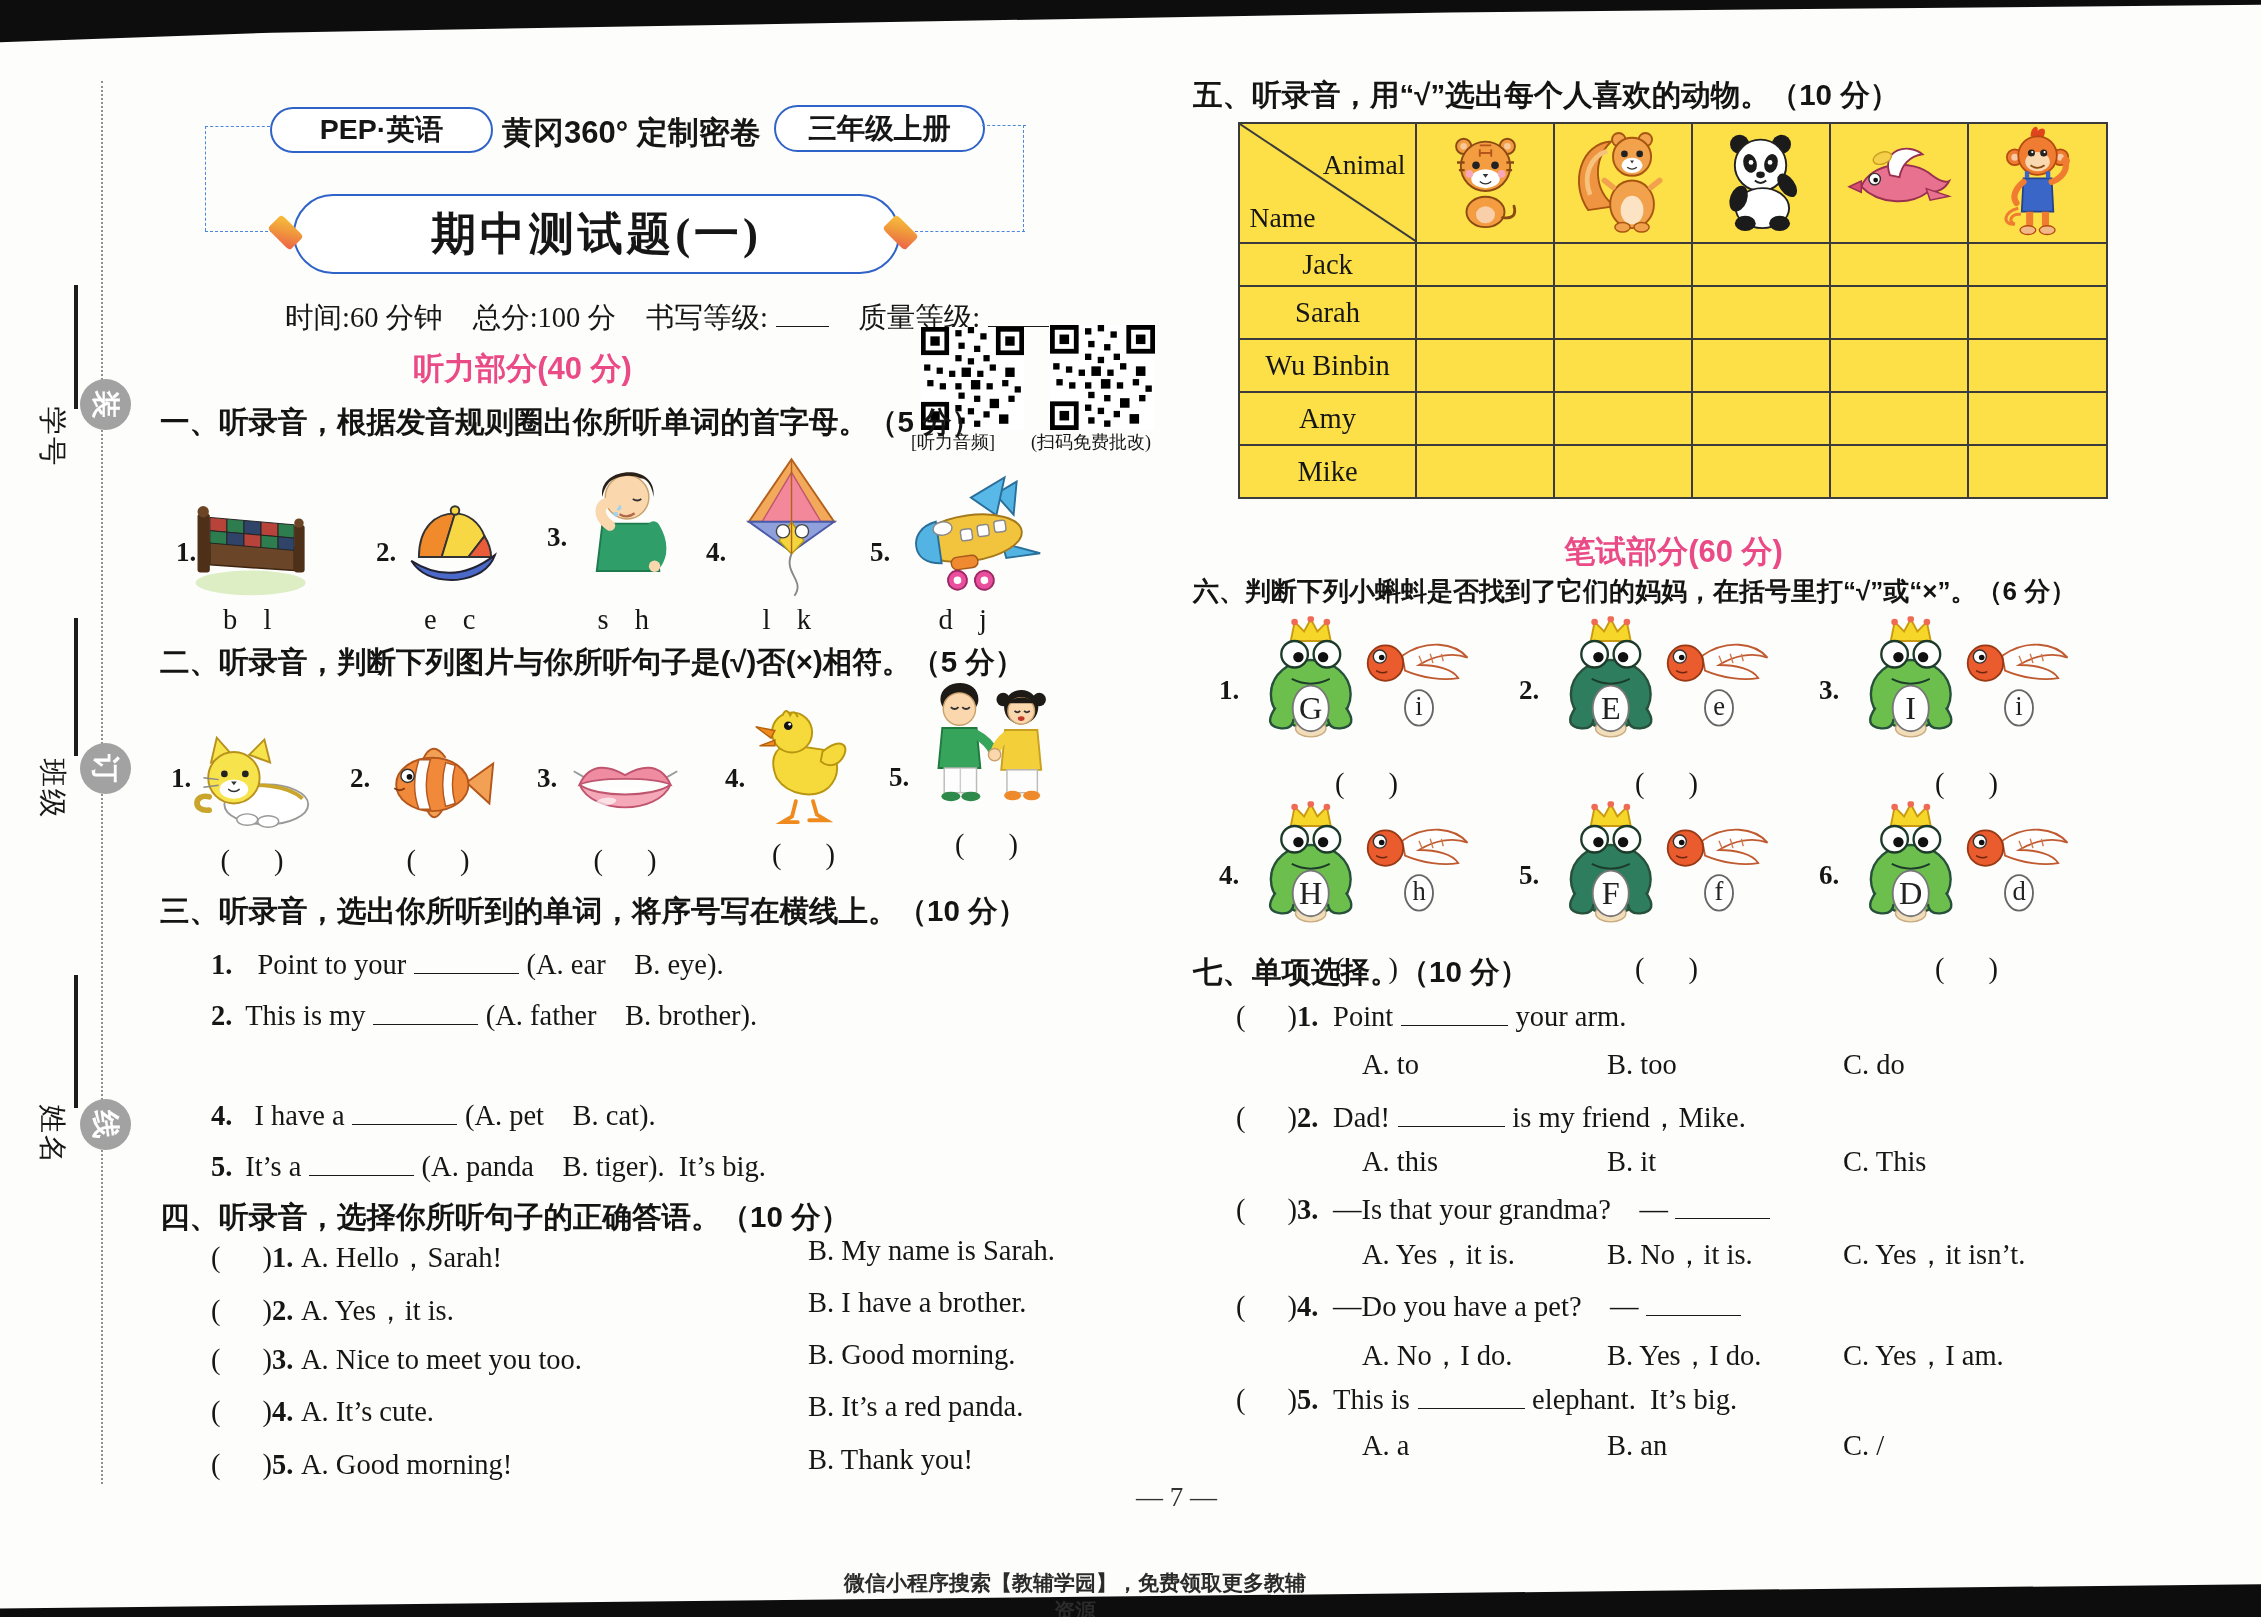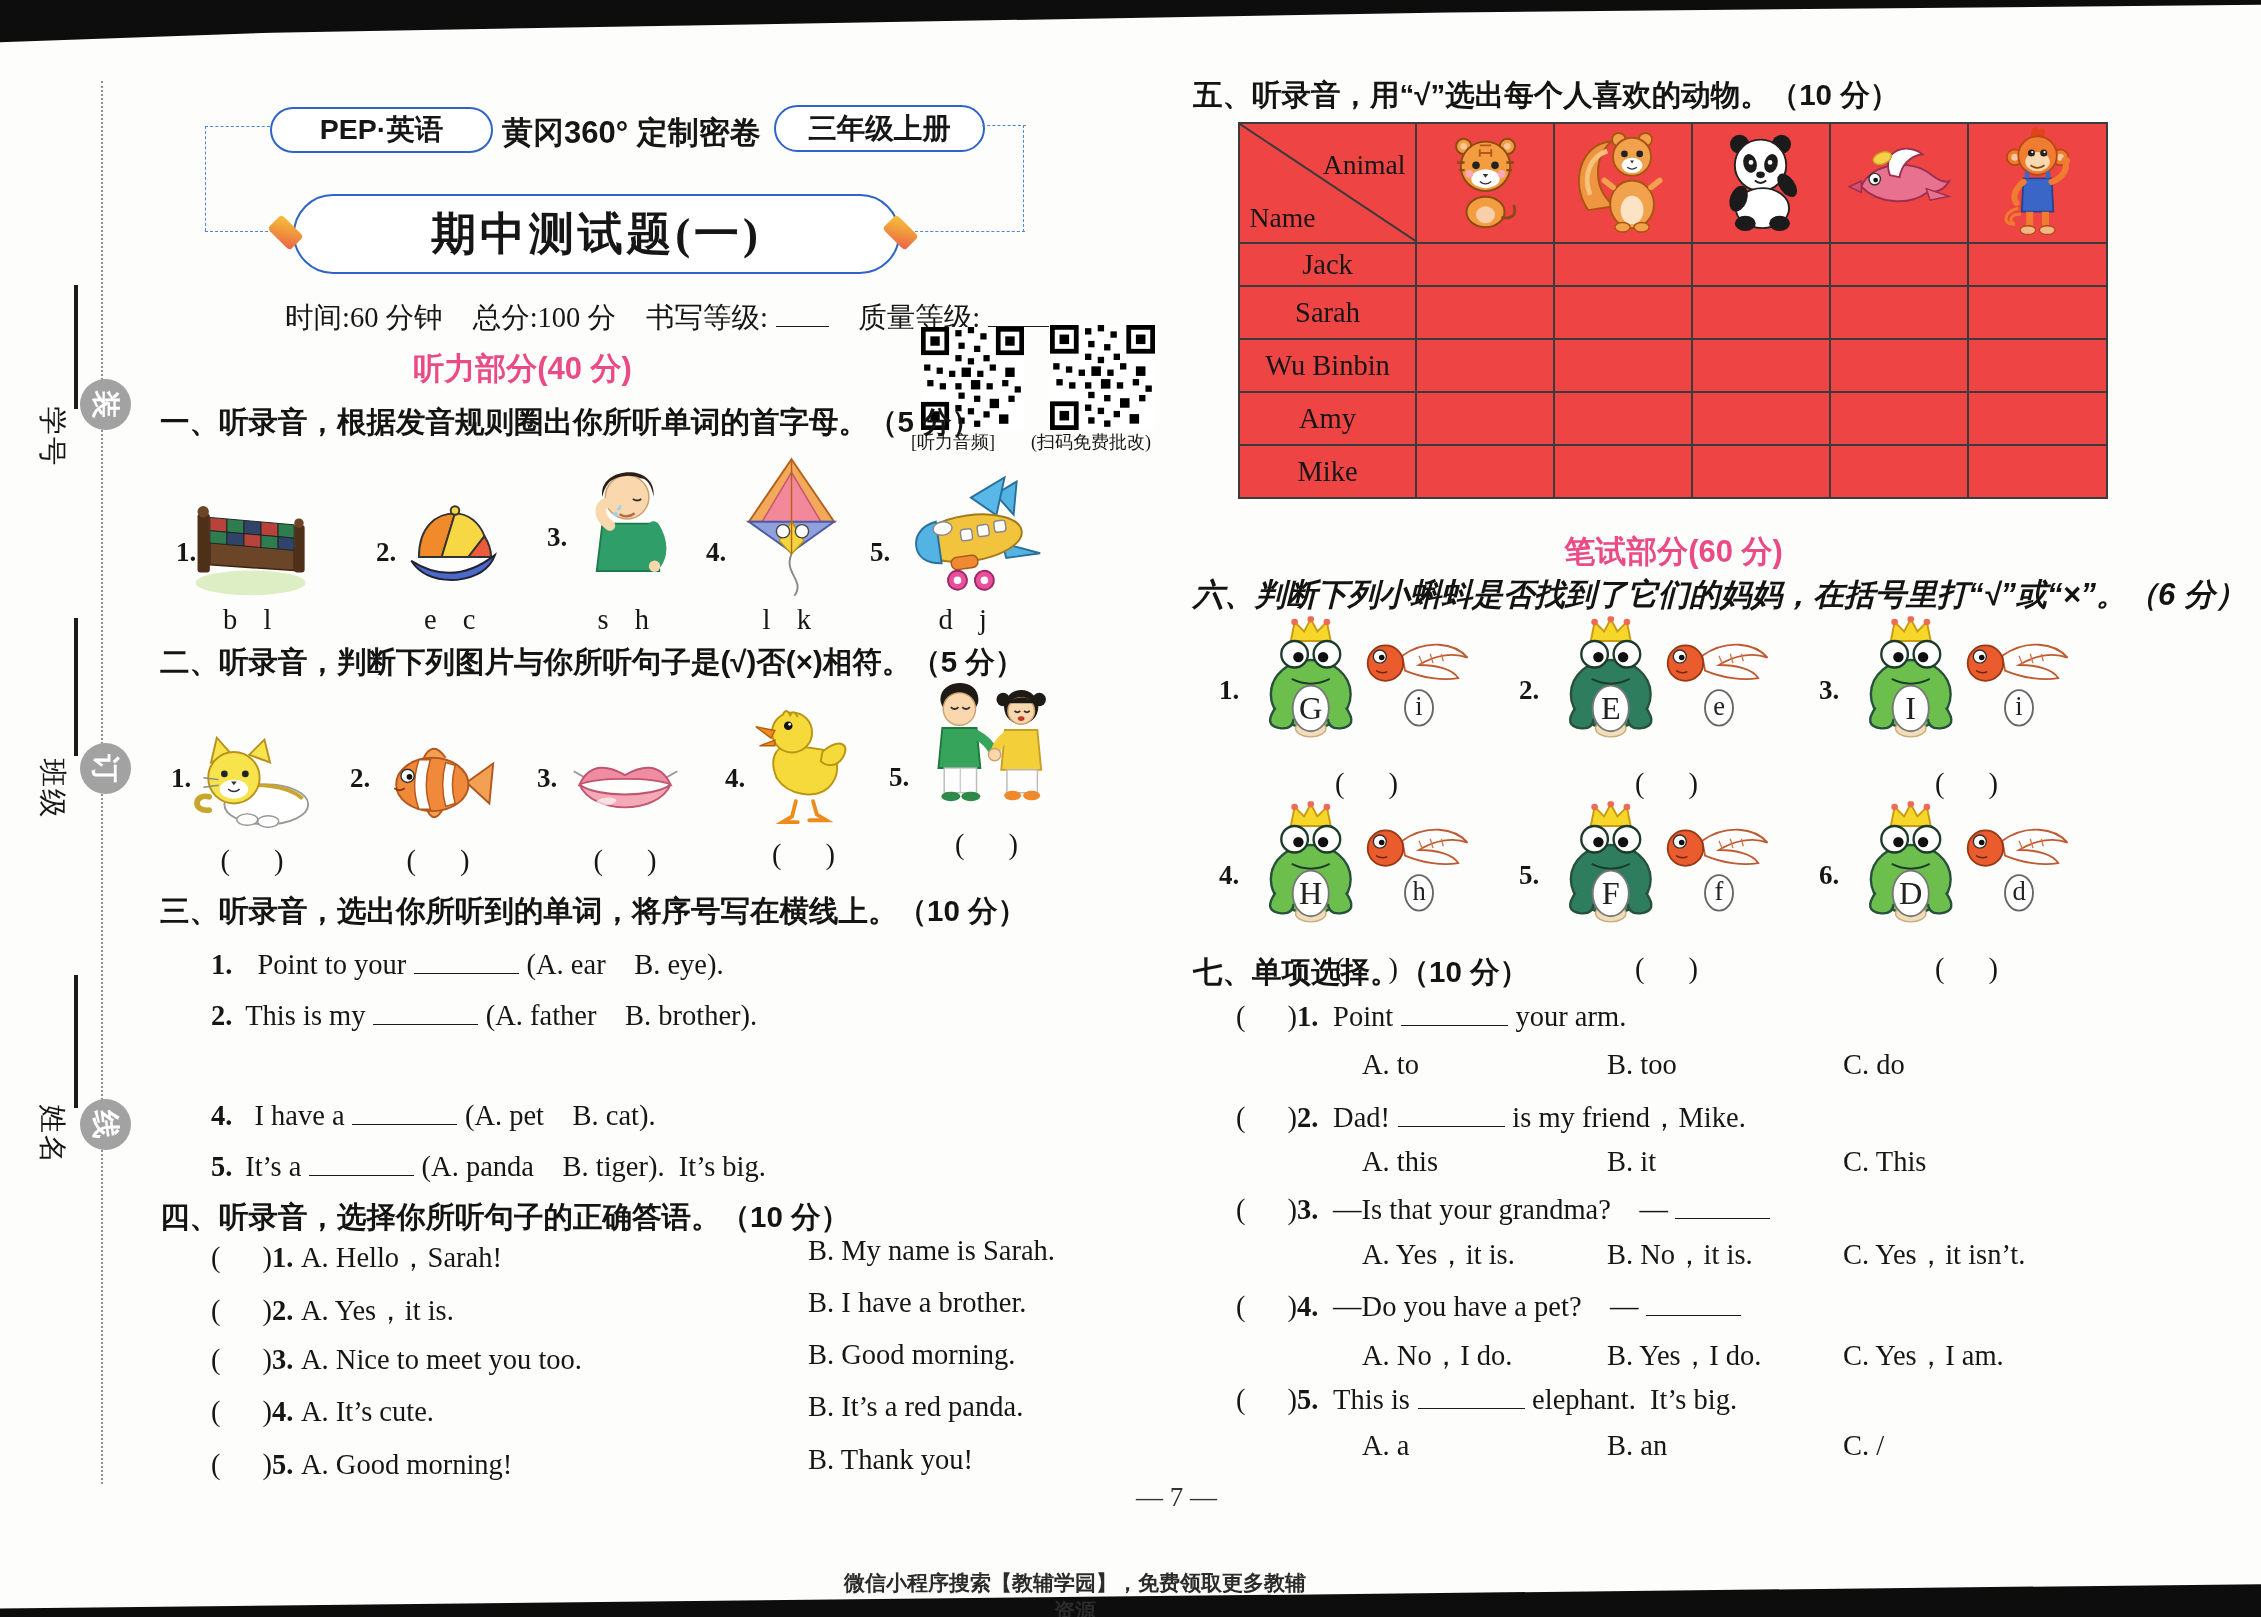--- a/index.html
+++ b/index.html
@@ -24,21 +24,21 @@
   .letters{margin-top:5.7px;font-size:28.5px;letter-spacing:9.5px;white-space:nowrap;}
   .s-item{text-align:center;}
   .ansparen{font-size:28.5px;white-space:nowrap;}
   .pgap{display:inline-block;width:44px;}
   .qgap{display:inline-block;width:42px;}
   .vlab{transform:rotate(90deg);font-size:28.5px;width:61px;text-align:center;letter-spacing:1.9px;}
   .wline{position:absolute;left:74px;width:3.8px;background:#1c1c1c;}
   .stamp{position:absolute;left:80px;width:51px;height:51px;border-radius:50%;background:#a2a2a2;color:#fff;
          display:flex;align-items:center;justify-content:center;font-family:"Liberation Sans",sans-serif;
          font-weight:bold;font-size:28.5px;transform:rotate(90deg);}
-  table.anim{border-collapse:collapse;table-layout:fixed;width:867px;background:#ef4444;}
+  table.anim{border-collapse:collapse;table-layout:fixed;width:867px;background:#fde047;}
   table.anim td{border:2.4px solid #3b3b3b;text-align:center;vertical-align:middle;padding:0;}
   td.corner{position:relative;}
   .cor-top{position:absolute;right:9.5px;top:25px;font-size:27.6px;}
   .cor-bot{position:absolute;left:9.5px;bottom:8px;font-size:27.6px;}
   .namecell{font-size:28.5px;}
   .optA{left:1362px;} .optB{left:1607px;} .optC{left:1843px;}
   .strip{position:absolute;left:0;width:2262px;background:#0d0d0d;}
   .qr-label{font-size:18px;text-align:left;white-space:nowrap;}
   .frogitem{position:absolute;width:266px;height:195px;}
   .frogsvg{position:absolute;left:30px;top:0;}
@@ -602,21 +602,21 @@
             <td></td>
             <td></td>
             <td></td>
       </tr>
     </tbody>
       </table>
   </div>
 
   <div class="p cn pink" style="left:1531px;top:531px;width:285px;text-align:center;font-size:31px;">笔试部分(60 分)</div>
 
-  <div class="p sec-title" style="left:1193px;top:574px;font-size:31px;font-style:italic;">六、判断下列小蝌蚪是否找到了它们的妈妈，在括号里打“√”或“×”。（6 分）</div>
+  <div class="p sec-title" style="left:1193px;top:574px;font-size:26px;">六、判断下列小蝌蚪是否找到了它们的妈妈，在括号里打“√”或“×”。（6 分）</div>
 
   <div class="frogitem" style="left:1219px;top:616px;">
     <b class="inum" style="top:59px;">1.</b>
     <svg class="frogsvg" width="228" height="143" viewBox="0 0 240 150">
       <use href="#sym-frog" id="frog-use-0" width="130" height="150" style="color: rgb(108, 191, 77);"></use>
       <text x="65" y="108" text-anchor="middle" font-size="34" font-family="Liberation Serif, serif" fill="#222">G</text>
       <use href="#sym-tad" x="118" y="14" width="118" height="108"></use>
       <text x="179" y="104" text-anchor="middle" font-size="28" font-family="Liberation Serif, serif" fill="#222">i</text>
     </svg>
     <div class="fparen ansparen"><span>(</span><span class="pgap"></span><span>)</span></div>

